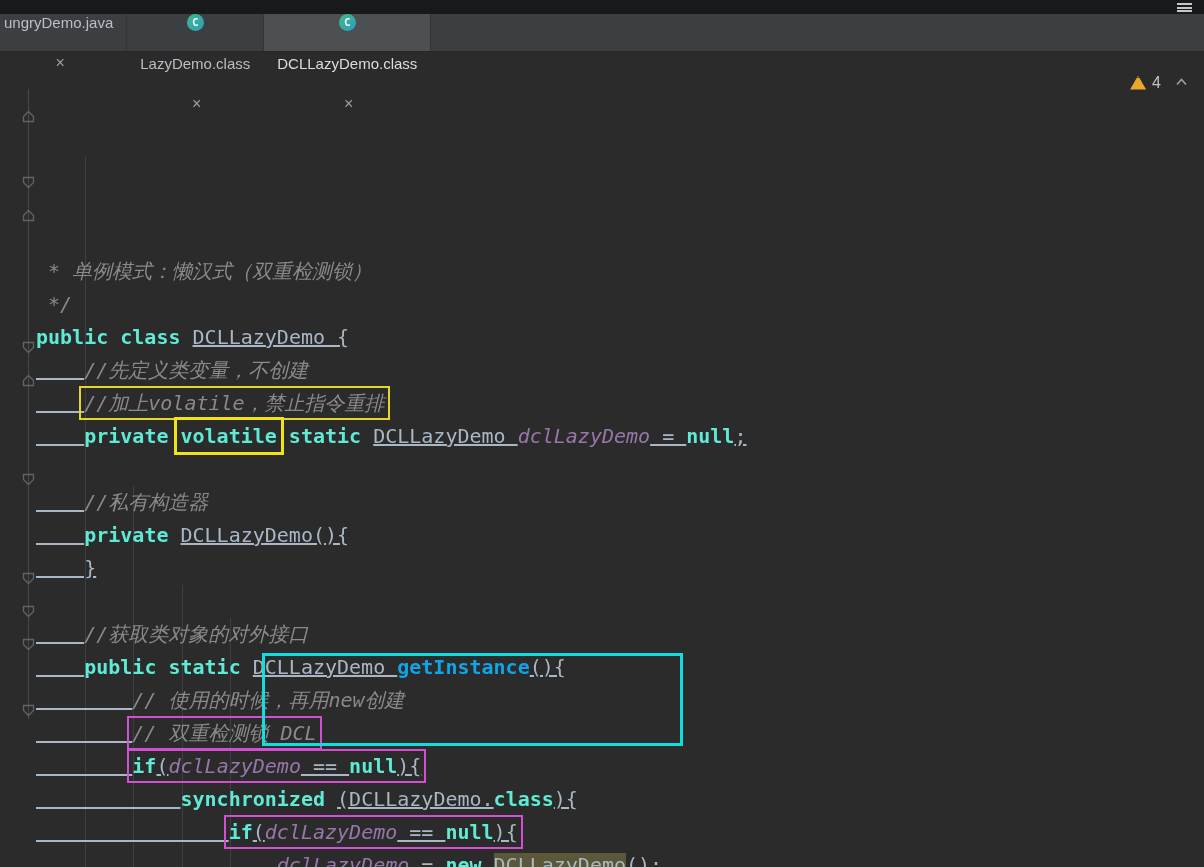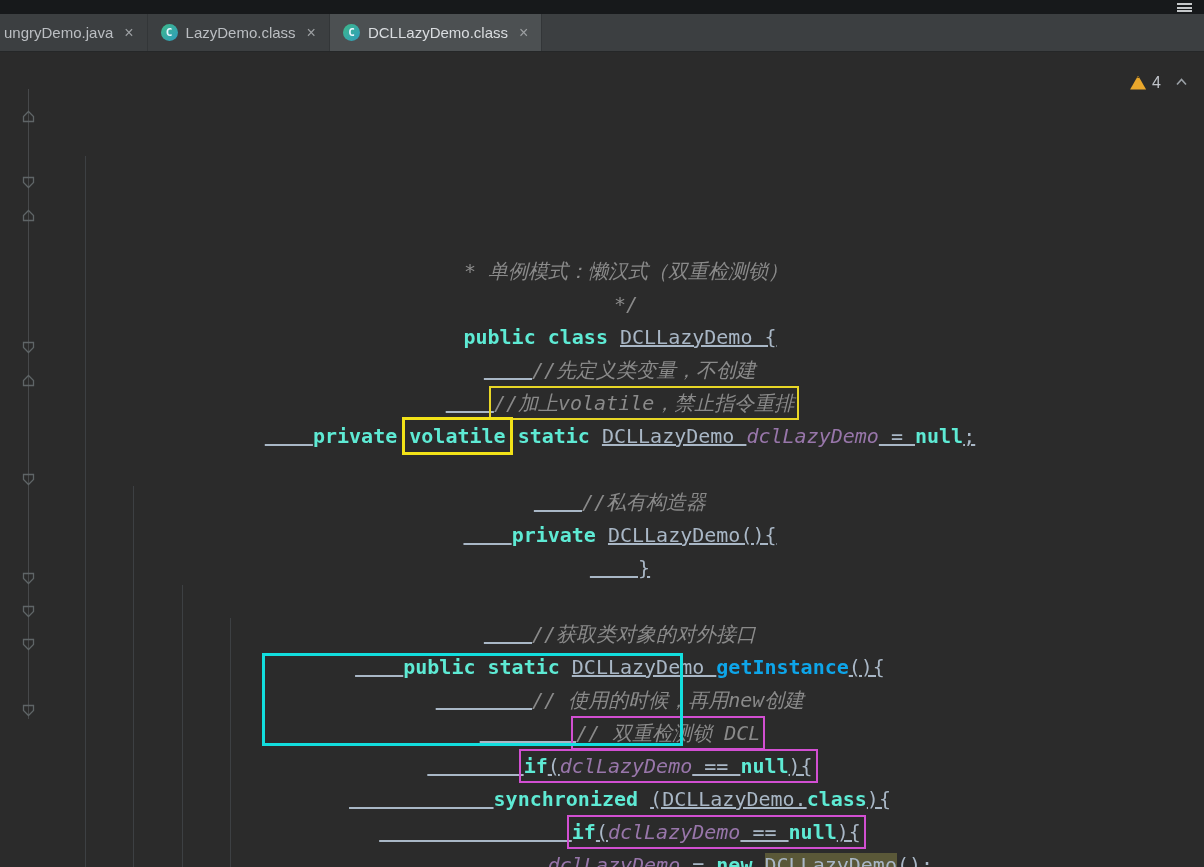--- a/index.html
+++ b/index.html
@@ -12,40 +12,40 @@
 
   
   .topbar { height:14px; background:#17191b; position:relative; }
   .menu-icon { position:absolute; right:12px; top:3px; width:15px; height:9px;
     display:flex; flex-direction:column; justify-content:space-between; cursor:pointer; }
   .menu-icon i { display:block; height:2px; background:#c5c8ca; }
 
   
   .tabbar { height:38px; background:#3c3f41; display:flex; align-items:stretch;
     border-bottom:1px solid #252728; }
-  .tab { display:flex; align-items:center; gap:8px; padding:0 13px;
-    border-right:1px solid #333638; color:#bbbec2; font-size:15px; cursor:pointer; white-space:nowrap; }
+  .tab { display:flex; align-items:center; gap:24px; padding:0 13px;
+    border-right:1px solid #333638; color:#bbbec2; font-size:15px; cursor:pointer; white-space:nowrap;flex-direction:column; }
   .tab.first { padding-left:4px; }
   .tab.active { background:#4c5052; color:#dadde0; }
   .tab .close { color:#9da0a3; font-size:16px; margin-left:3px; line-height:1; }
   .class-icon { width:17px; height:17px; border-radius:50%; flex:none;
     background:linear-gradient(135deg,#3eb889,#2f9dbe); color:#eaf6ff;
     font-size:11px; font-weight:bold; display:flex; align-items:center; justify-content:center;
     font-family:"DejaVu Sans Mono", monospace; }
 
   
   .editor { position:relative; height:815px; display:flex; overflow:hidden;
     font-family:"DejaVu Sans Mono", monospace; font-size:20px; line-height:33px;
     padding-top:5px; }
   .gutter { width:36px; flex:none; position:relative; }
   .fold-line { position:absolute; left:28px; top:32px; height:630px; width:1px; background:#47494b; }
   .fold-marker { position:absolute; left:22px; width:13px; height:13px; cursor:pointer; }
 
   .code { flex:1; position:relative; color:#a9b7c6; white-space:pre; }
-  .code-line { height:33px; position:relative;text-align:center; }
+  .code-line { height:33px; position:relative; }
 
   .iguide { position:absolute; width:1px; background:#3d4043; pointer-events:none; }
 
   
   .tok-kw     { color:#5eead4; font-weight:bold; }
   .tok-txt    { color:#a9b7c6;text-decoration:underline; }
   .tok-cmt    { color:#8a8a8a; font-style:italic; }
   .tok-field  { color:#9876aa; font-style:italic; }
   .tok-method { color:#0ea5e9; font-weight:bold; }
   .hl { background:#5a5838; }

